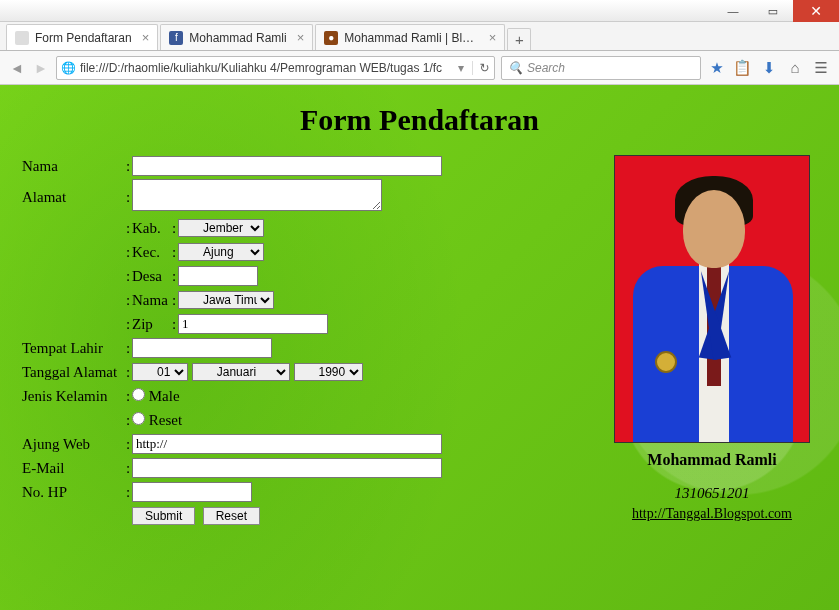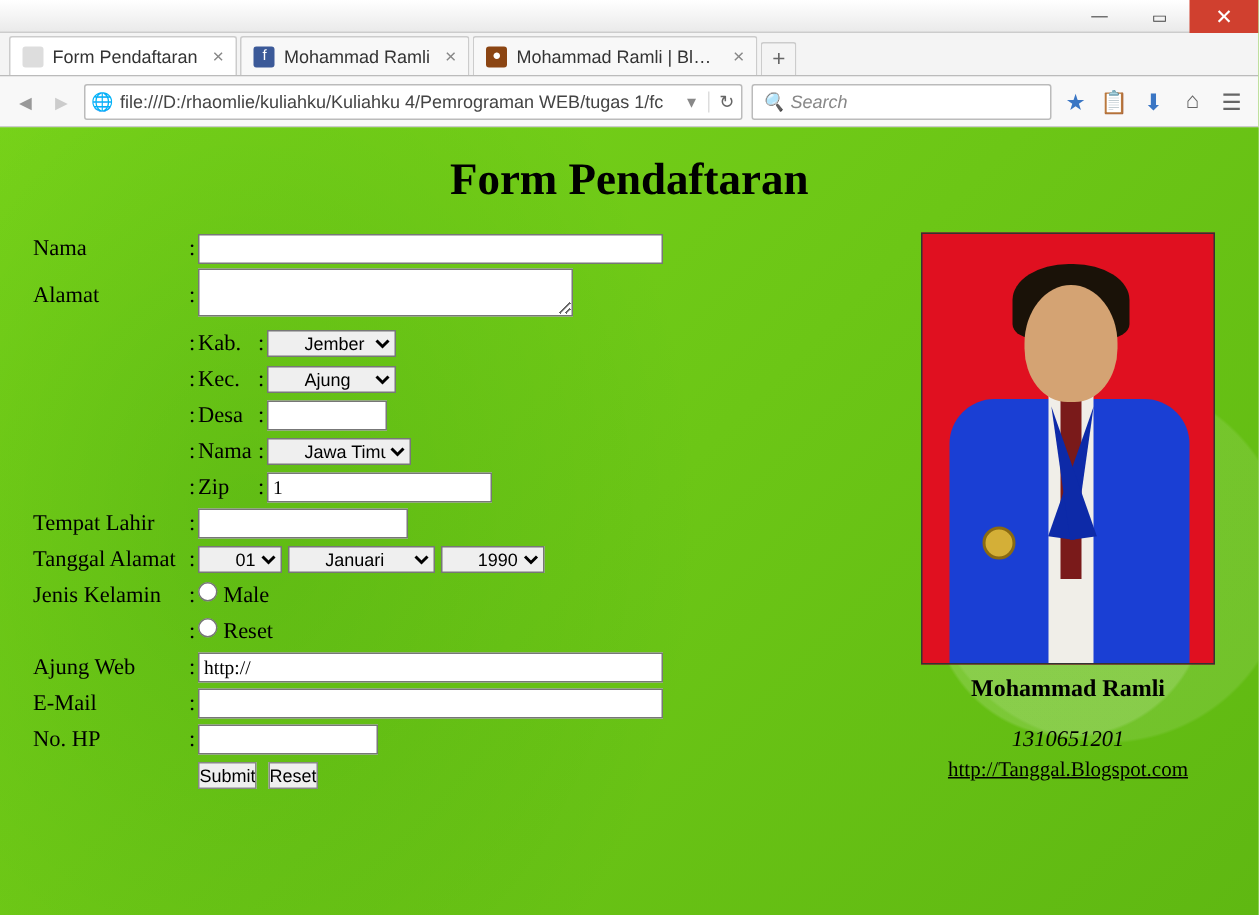--- a/index.html
+++ b/index.html
@@ -54,21 +54,21 @@
   .row.indent .lbl { }
   input[type=text], textarea, input[type=number]{ font-family: inherit; font-size: 13px; border:1px solid #777; padding:1px 3px; background:#fff;}
   input[type=text].wide{width:310px;}
   textarea.addr { width: 250px; height: 32px; resize: both; }
   select { font-size: 12px; border:1px solid #777; background:#efefef;padding-left:20px; }
   .sel-md{width:86px;}
   .num-md{width:150px;}
   .txt-sm{width:80px;}
   .txt-md{width:140px;}
   .btns { margin-left: 110px; margin-top:4px;}
-  .btns input { padding: 1px 0; margin-right:4px; border:1px solid #888; background:#efefef; font-size:12px;}
+  .btns input { padding: 1px 12px; margin-right:4px; border:1px solid #888; background:#efefef; font-size:12px;}
 
   .photo { width: 196px; height: 288px; background: #e01020; border:1px solid #333; margin: 0 auto 8px; position:relative; overflow:hidden;}
   .photo .head { position:absolute; top:34px; left:68px; width:62px; height:78px; background:#d4a373; border-radius: 50% 50% 46% 46%; }
   .photo .hair { position:absolute; top:20px; left:60px; width:78px; height:50px; background:#1a1208; border-radius: 48% 48% 20% 20%; }
   .photo .body { position:absolute; top:110px; left:18px; width:160px; height:200px; background:#1a3fd4; border-radius: 30px 30px 0 0; }
   .photo .lapel-l{position:absolute;top:112px;left:72px;width:0;height:0;border-left:18px solid transparent;border-right:18px solid #0d2aa8;border-top:90px solid transparent;transform:rotate(8deg);}
   .photo .lapel-r{position:absolute;top:112px;left:92px;width:0;height:0;border-left:18px solid #0d2aa8;border-right:18px solid transparent;border-top:90px solid transparent;transform:rotate(-8deg);}
   .photo .shirt{position:absolute;top:108px;left:84px;width:30px;height:180px;background:#f0eee8;}
   .photo .tie{position:absolute;top:110px;left:92px;width:14px;height:120px;background:#7a1a1a;}
   .photo .badge{position:absolute;top:195px;left:40px;width:22px;height:22px;background:#d4af37;border-radius:50%;border:2px solid #8a6a12;}

